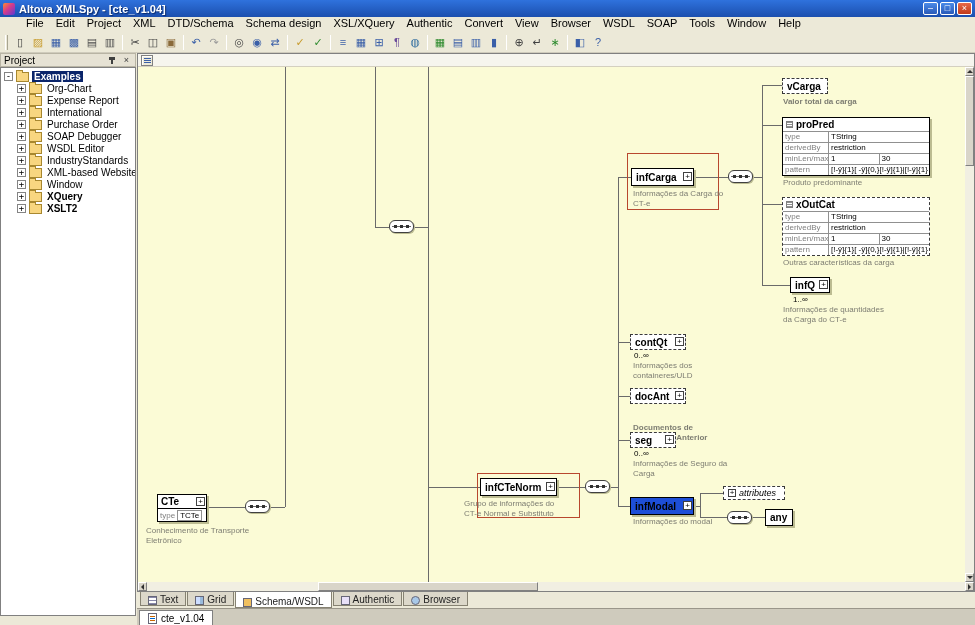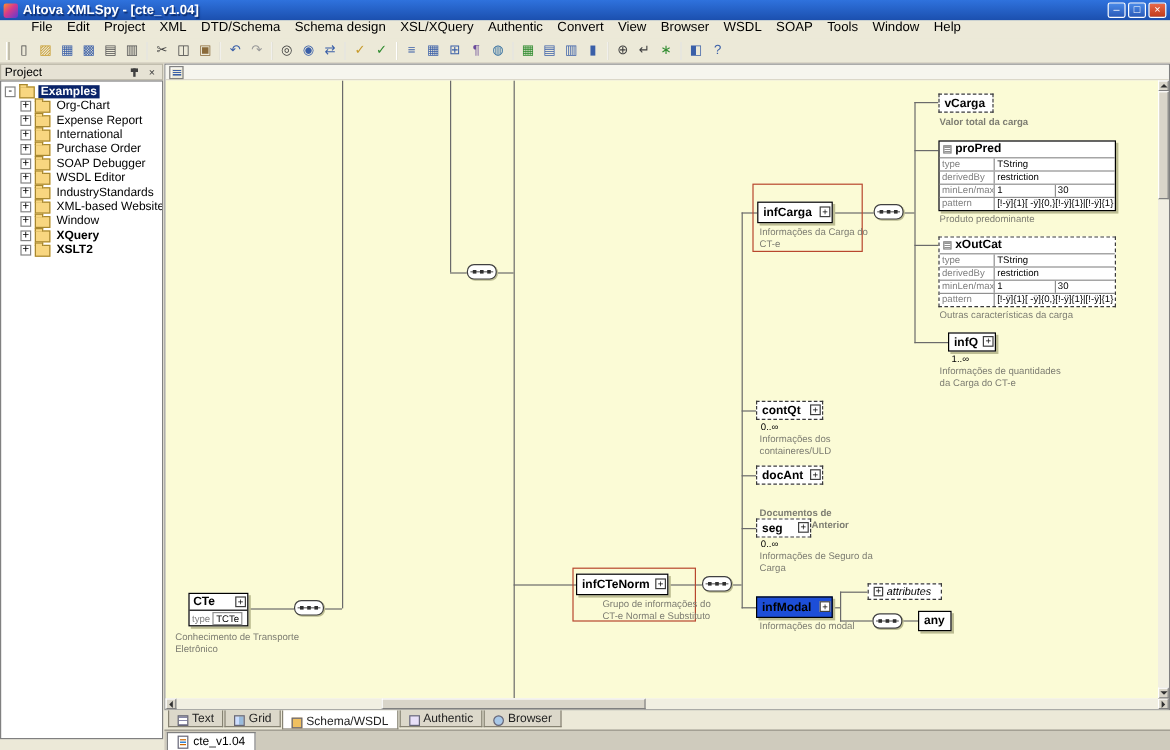--- a/index.html
+++ b/index.html
@@ -304,21 +304,21 @@
         <i></i>
         <i></i>
         <i></i>
       </div>
 
     <div class="selrect" style="left:339px;top:406px;width:103px;height:45px;"></div>
     <div class="el" style="left:342px;top:411px;width:77px;">
       <span>infCTeNorm</span>
       <span class="pb">+</span>
     </div>
-    <div class="ann" style="left:364px;top:432px;width:98px;">Grupo de informações do CT-e Normal e Substituto</div>
+    <div class="ann" style="left:326px;top:432px;width:98px;">Grupo de informações do CT-e Normal e Substituto</div>
     <div class="seq" style="left:447px;top:413px;">
         <i></i>
         <i></i>
         <i></i>
       </div>
 
     <div class="selrect" style="left:489px;top:86px;width:92px;height:57px;"></div>
     <div class="el" style="left:493px;top:101px;width:63px;">
       <span>infCarga</span>
       <span class="pb">+</span>

